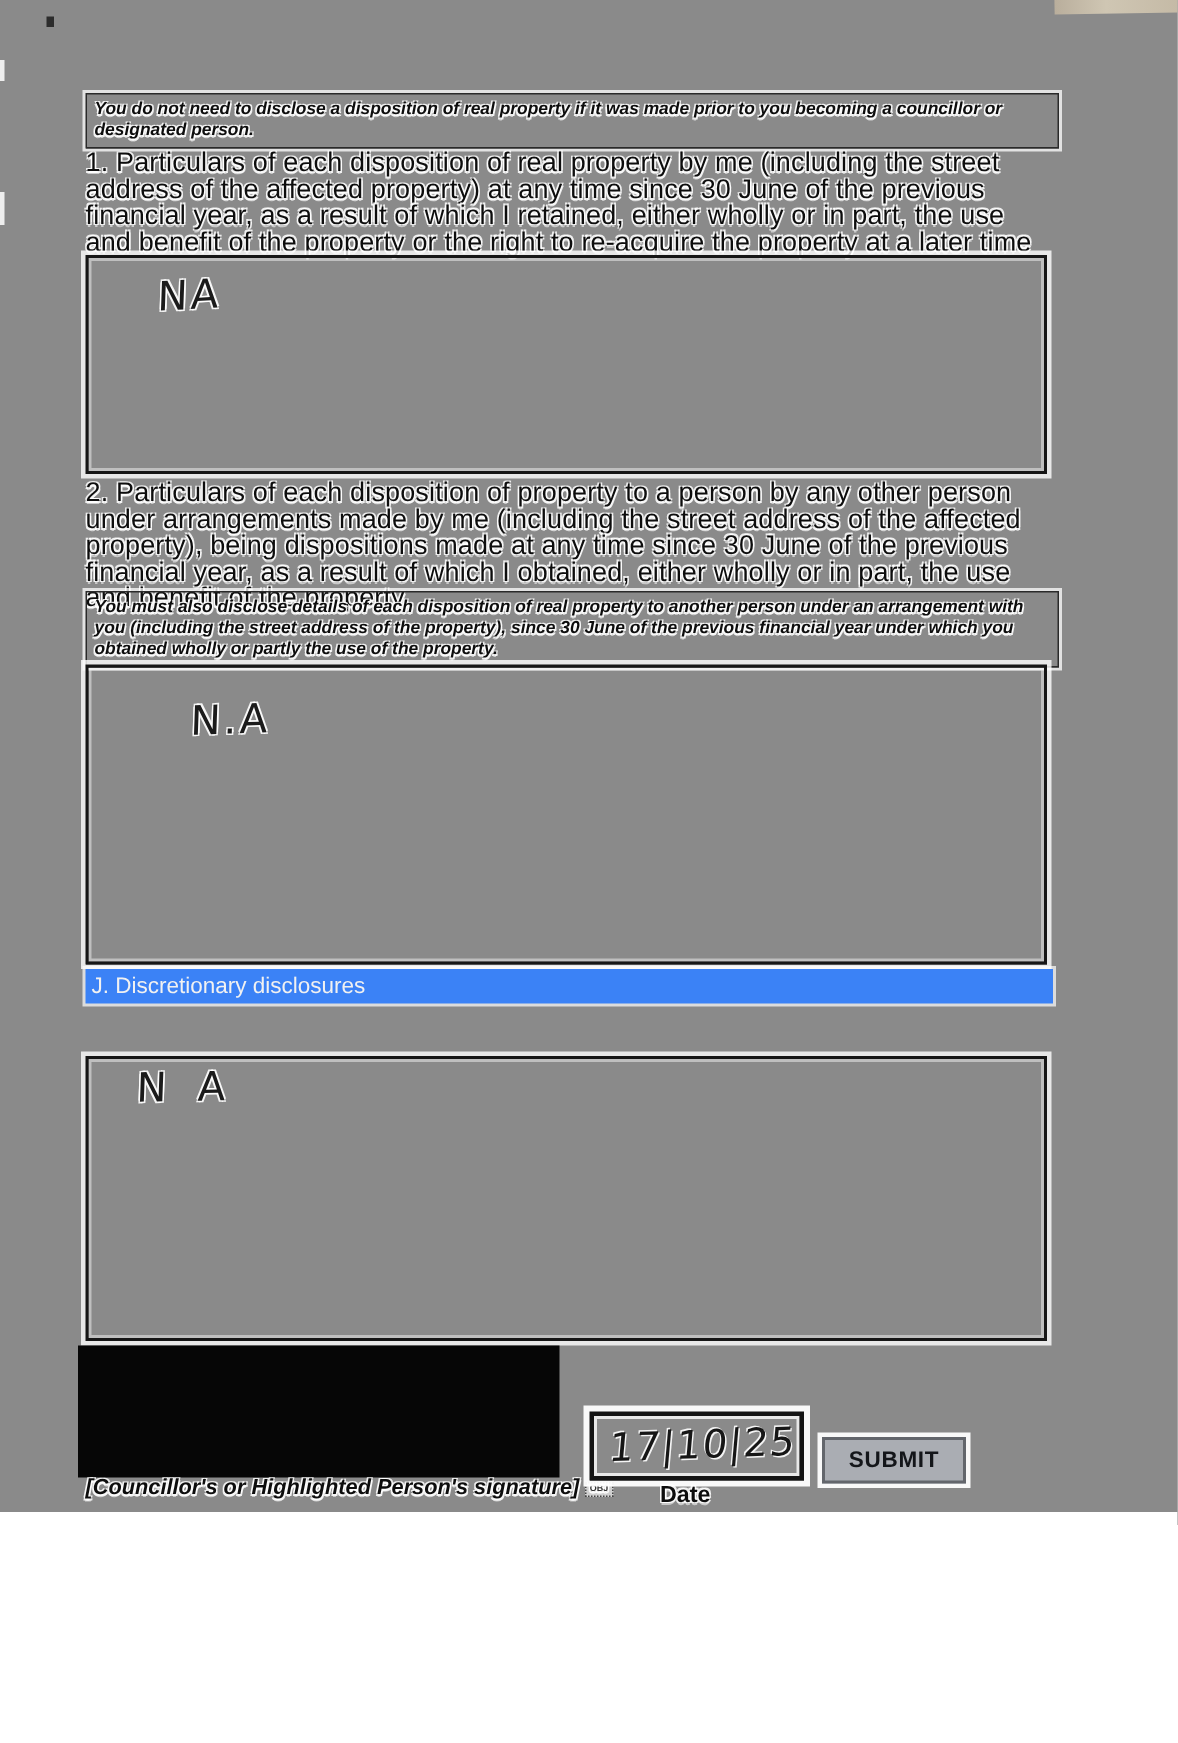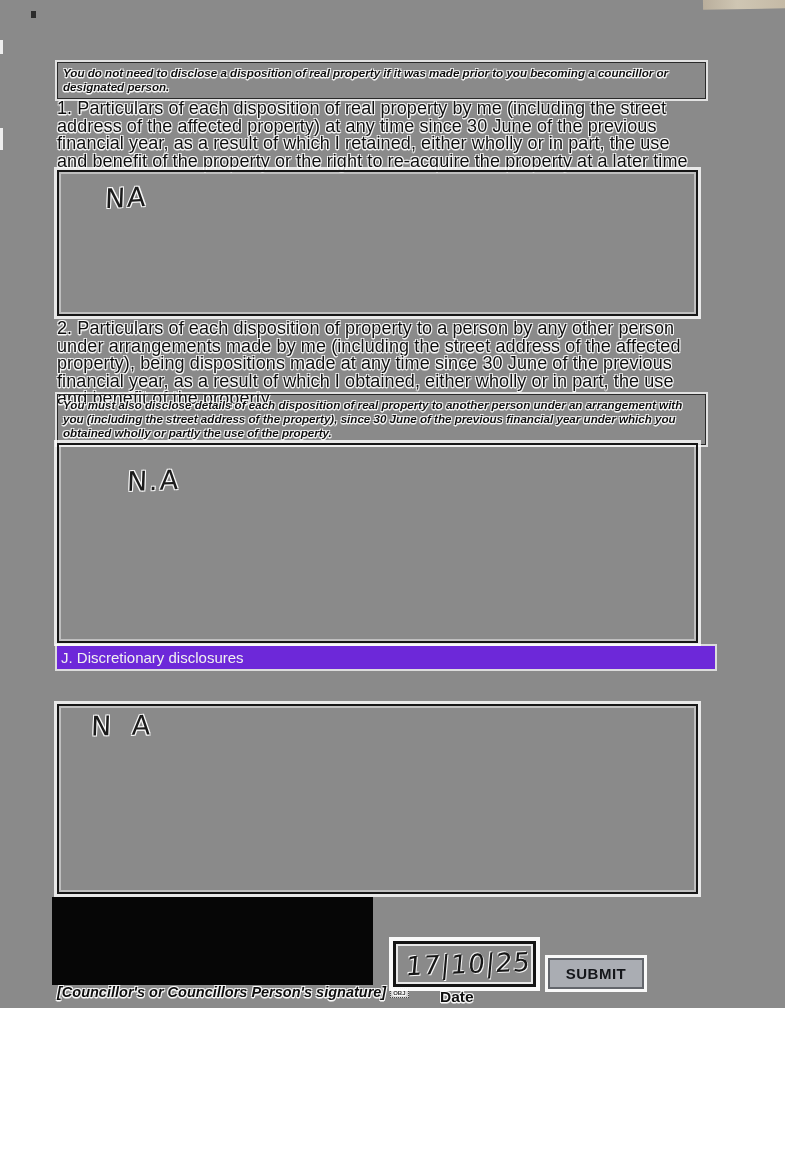--- a/index.html
+++ b/index.html
@@ -45,23 +45,23 @@
     font-size:27px;color:#1b1b1b;
     transform:rotate(-3deg) skewX(-5deg);
     letter-spacing:2px;
     text-shadow:
       -1px -1px 0 rgba(255,255,255,.9),
        1px -1px 0 rgba(255,255,255,.9),
       -1px  1px 0 rgba(255,255,255,.9),
        1px  1px 0 rgba(255,255,255,.9);
   }
   .j-header{
-    background:#6d28d9;color:#f1f1f1;
+    background:#3b82f6;color:#f1f1f1;
     font-size:15px;line-height:21px;
-    padding:1px 17px 1px 4px;
+    padding:1px 4px 1px 4px;
     box-shadow:0 0 0 2px rgba(255,255,255,.7);
   }
   .redaction{
     position:absolute;
     font-size:12.5px;line-height:16.5px;
     font-weight:bold;color:#3a3a3a;
     text-shadow:.6px .6px .9px #6e6e6e;
   }
   .sig-block{background:#060606;}
   .sig-label{
@@ -149,21 +149,21 @@
   <div class="abs formcol j-header" style="top:646px;">J. Discretionary disclosures</div>
 
 
   <div class="abs formcol entry-box" style="top:704px;height:186px;">
     <span class="handwriting" style="left:32px;top:4px;letter-spacing:6px;transform:rotate(-1deg) skewX(-3deg);">N A</span>
   </div>
 
   <div class="abs sig-block" style="left:52px;top:897px;width:321px;height:88px;"></div>
 
   <div class="abs halo sig-label" style="left:57px;top:984px;">
-    <span>[Councillor's or Councillors Person's signature]</span><span class="obj-marker">OBJ</span>
+    <span>[Councillor's or Highlighted Person's signature]</span><span class="obj-marker">OBJ</span>
   </div>
 
   <div class="abs date-box" style="left:393px;top:941px;width:137px;height:40px;">
     <span class="date-hand">17|10|25</span>
   </div>
   <div class="abs halo date-label" style="left:440px;top:988px;">Date</div>
 
   <div class="abs submit-btn" style="left:548px;top:958px;width:92px;height:27px;">SUBMIT</div>
 
   <div class="abs footnote" style="left:57px;top:1013px;width:680px;">

